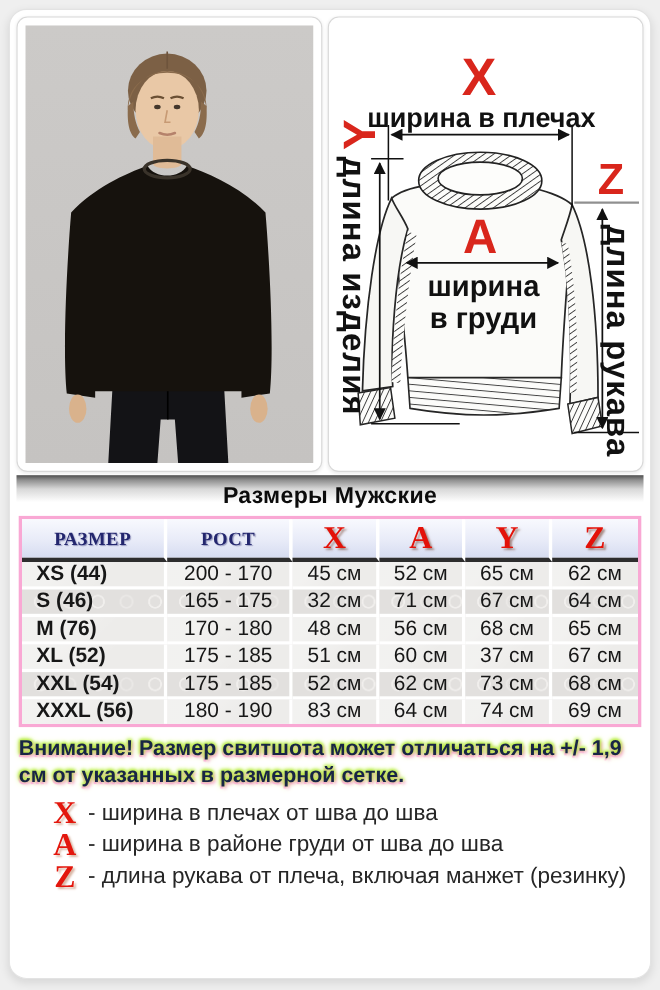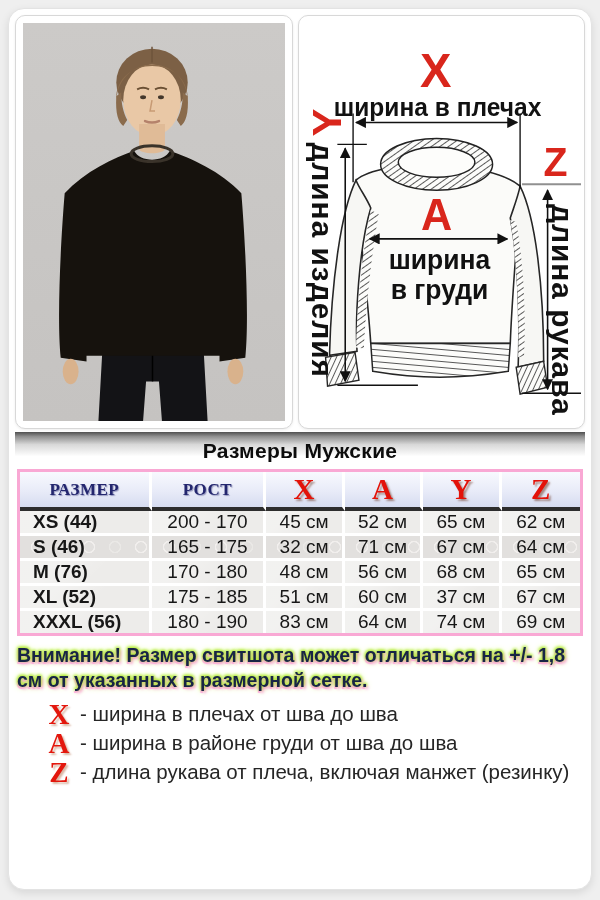--- a/index.html
+++ b/index.html
@@ -236,32 +236,40 @@
           <td>65 см</td>
       </tr>
       <tr class="r-odd">
         <td>XL (52)</td>
           <td>175 - 185</td>
           <td>51 см</td>
           <td>60 см</td>
           <td>37 см</td>
           <td>67 см</td>
       </tr>
+      <tr class="r-even">
+        <td>XXL (54)</td>
+          <td>175 - 185</td>
+          <td>52 см</td>
+          <td>62 см</td>
+          <td>73 см</td>
+          <td>68 см</td>
+      </tr>
       <tr class="r-odd">
         <td>XXXL (56)</td>
           <td>180 - 190</td>
           <td>83 см</td>
           <td>64 см</td>
           <td>74 см</td>
           <td>69 см</td>
       </tr>
     </tbody>
   </table>
 
-  <div class="notice">Внимание! Размер свитшота может отличаться на +/- 1,8 см от указанных в размерной сетке.</div>
+  <div class="notice">Внимание! Размер свитшота может отличаться на +/- 1,9 см от указанных в размерной сетке.</div>
 
   <div class="legend">
     <div class="legend-item">
       <span class="legend-letter">X</span><span>- ширина в плечах от шва до шва</span>
     </div>
     <div class="legend-item">
       <span class="legend-letter">A</span><span>- ширина в районе груди от шва до шва</span>
     </div>
     <div class="legend-item">
       <span class="legend-letter">Z</span><span>- длина рукава от плеча, включая манжет (резинку)</span>

